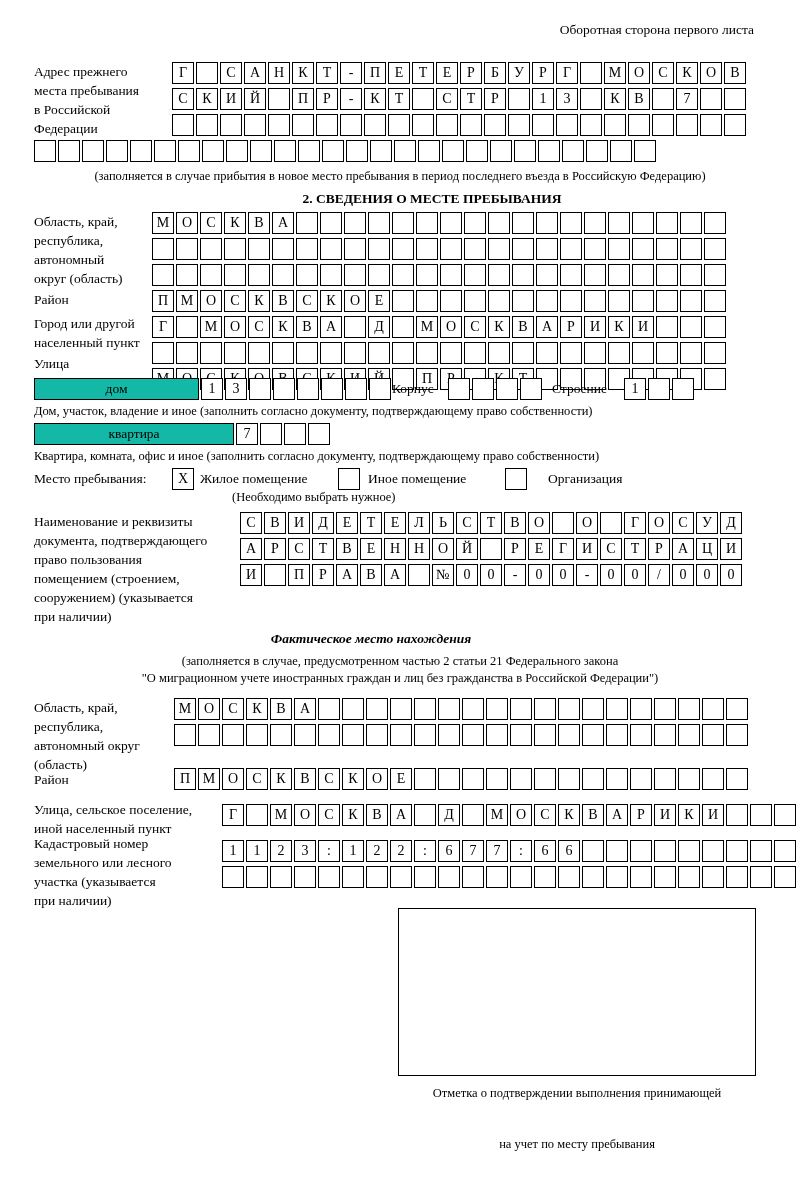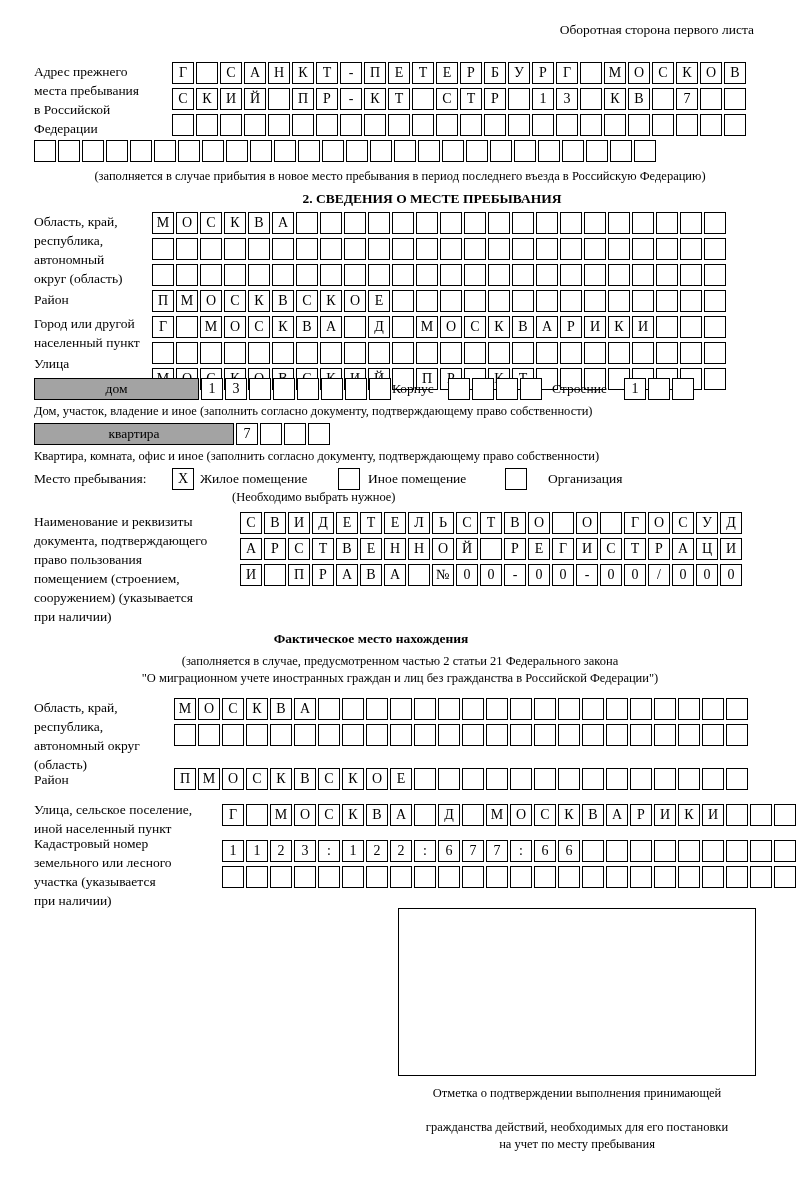--- a/index.html
+++ b/index.html
@@ -58,21 +58,21 @@
     background: #fff;
   }
   .box-label {
     position: absolute;
     border: 1px solid #000;
     box-sizing: border-box;
     height: 22px;
     line-height: 20px;
     text-align: center;
     font-size: 13.5px;
-    background: #a3a3a3;
+    background: #14b8a6;
   }
   .inline-txt {
     position: absolute;
     font-size: 13.5px;
     line-height: 22px;
   }
   .chk {
     width: 22px;
     height: 22px;
     border: 1px solid #000;
@@ -528,21 +528,21 @@
       <div class="cell">0</div>
       <div class="cell">-</div>
       <div class="cell">0</div>
       <div class="cell">0</div>
       <div class="cell">/</div>
       <div class="cell">0</div>
       <div class="cell">0</div>
       <div class="cell">0</div>
     </div>
 
-  <div class="ctr bold" style="left:0; top:630px; width:678px; font-size:13.5px;">Фактическое место нахождения</div>
+  <div class="ctr bold" style="left:0; top:630px; width:678px; font-size:13.5px;font-style:italic;">Фактическое место нахождения</div>
   <div class="footnote" style="left:0; top:653px; width:800px;">(заполняется в случае, предусмотренном частью 2 статьи 21 Федерального закона</div>
   <div class="footnote" style="left:0; top:670px; width:800px;">"О миграционном учете иностранных граждан и лиц без гражданства в Российской Федерации")</div>
 
   <div class="lbl" style="left:34px; top:698px;">Область, край,
 республика,
 автономный округ
 (область)</div>
   <div class="cells" id="s3-region-0" style="left:174px; top:698px;">
       <div class="cell">М</div>
       <div class="cell">О</div>
@@ -705,16 +705,15 @@
       <div class="cell"></div>
       <div class="cell"></div>
       <div class="cell"></div>
       <div class="cell"></div>
       <div class="cell"></div>
       <div class="cell"></div>
     </div>
 
   <div class="bigbox" style="left:398px; top:908px; width:358px; height:168px;"></div>
   <div class="footnote" style="left:398px; top:1085px; width:358px;">Отметка о подтверждении выполнения принимающей</div>
-  <div class="footnote" style="left:398px; top:1119px; width:358px;">гражданства действий, необходимых для его постановки</div>
   <div class="footnote" style="left:398px; top:1136px; width:358px;">на учет по месту пребывания</div>
 
 </div>
 
 </body></html>

